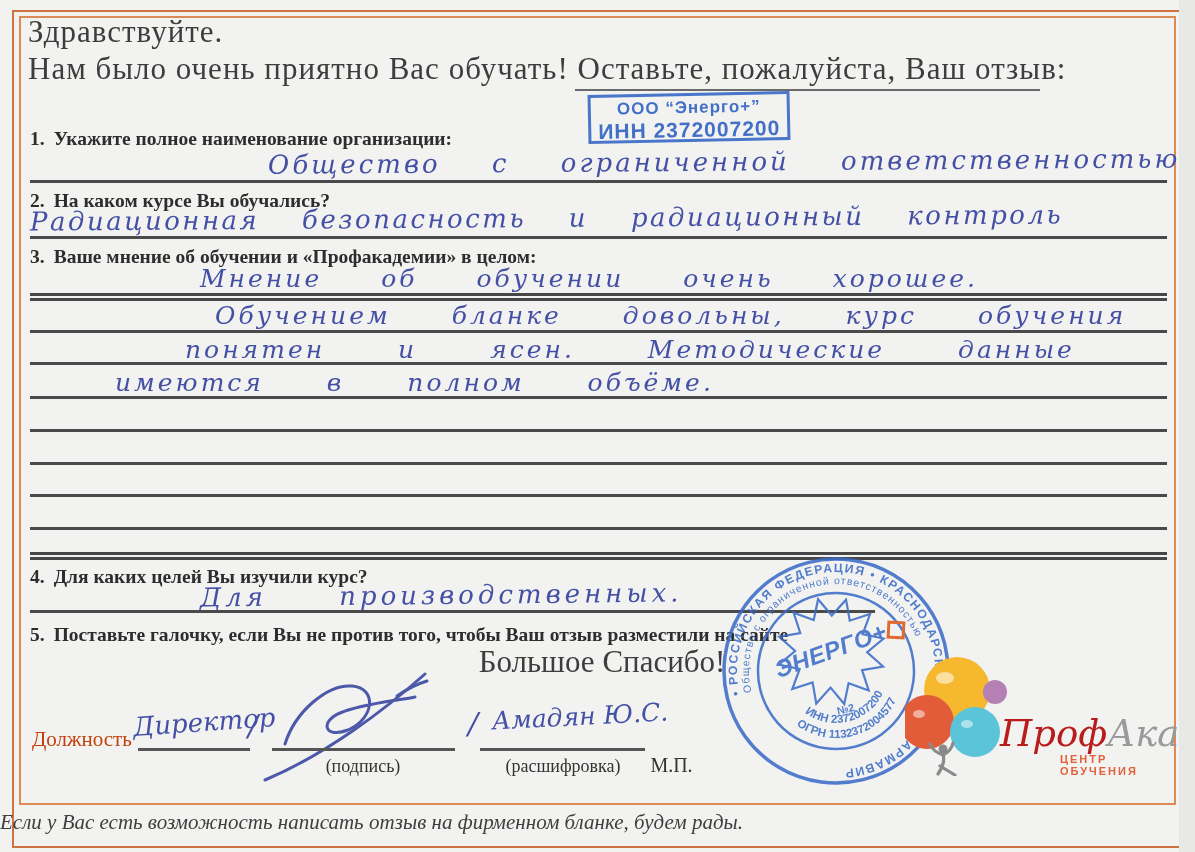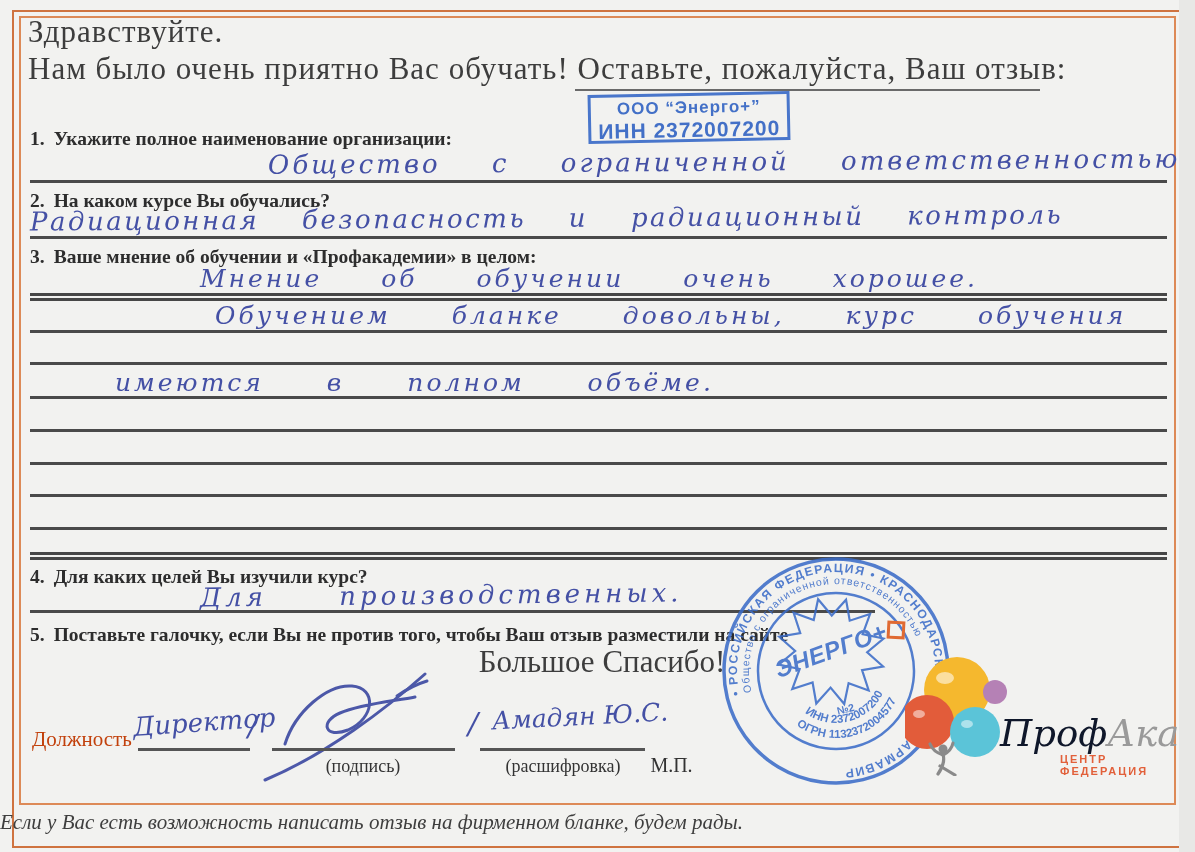--- a/index.html
+++ b/index.html
@@ -34,21 +34,21 @@
   .round-stamp { position:absolute; left:716px; top:551px; width:240px; height:240px;
     opacity:.87; pointer-events:none; }
   .checkbox { position:absolute; left:887px; top:621px; width:18px; height:18px;
     border:3px solid #e06a33; transform:rotate(3deg); background:transparent; }
   .thanks { position:absolute; left:0; top:644px; width:1160px; text-align:center;
     font-size:31px; color:#3d3d3d;padding-left:44px; }
   .footer { position:absolute; left:0; top:810px; width:1195px; 
     font-size:21px; font-style:italic; color:#3e3e3e; }
   .logo-text { position:absolute; left:1000px; top:712px; font-family:"DejaVu Serif", serif;
     font-style:italic; font-size:37px; white-space:nowrap; }
-  .logo-text .p1 { color:#0f172a; }
+  .logo-text .p1 { color:#b91c1c; }
   .logo-text .p2 { color:#9a9a9a; }
   .logo-sub { position:absolute; left:1060px; top:753px; font-family:"Liberation Sans", sans-serif;
     font-size:11px; font-weight:bold; letter-spacing:2px; color:#e2603a; }
   .intro-underline { position:absolute; left:575px; top:89px; width:465px; height:2px; background:#6a6a6a; }
 </style>
 </head>
 <body>
 
 <div class="page">
   <div class="frame-outer"></div>
@@ -78,20 +78,21 @@
   <div class="rule" style="top:236px;"></div>
 
   <div class="abs qrow" style="left:30px; top:246px;">
     <span>3.</span>
     <span>Ваше мнение об обучении и «Профакадемии» в целом:</span>
   </div>
   <div class="hw" style="left:200px; top:264px; font-size:25px; word-spacing:48px; letter-spacing:3px;">Мнение об обучении очень хорошее.</div>
   <div class="rule-double" style="top:293px;"></div>
   <div class="hw" style="left:215px; top:301px; font-size:25px; word-spacing:50px; letter-spacing:3px;">Обучением бланке довольны, курс обучения</div>
   <div class="rule" style="top:330px;"></div>
+  <div class="hw" style="left:185px; top:335px; font-size:25px; word-spacing:62px; letter-spacing:3px;">понятен и ясен. Методические данные</div>
   <div class="rule" style="top:362px;"></div>
   <div class="hw" style="left:115px; top:368px; font-size:25px; word-spacing:52px; letter-spacing:3px;font-style:italic;">имеются в полном объёме.</div>
   <div class="rule" style="top:396px;"></div>
   <div class="rule" style="top:429px;"></div>
   <div class="rule" style="top:462px;"></div>
   <div class="rule" style="top:494px;"></div>
   <div class="rule" style="top:527px;"></div>
   <div class="rule-double" style="top:552px;"></div>
 
   <div class="abs qrow" style="left:30px; top:566px;">
@@ -171,16 +172,16 @@
       <circle cx="38" cy="93" r="4.5" fill="#8a8a8a" stroke="none"></circle>
       <path d="M 38,98 C 40,105 38,111 33,118"></path>
       <path d="M 38,99 C 32,97 27,93 25,88"></path>
       <path d="M 38,99 C 44,96 47,92 48,87"></path>
       <path d="M 35,110 C 40,113 45,116 50,119"></path>
     </g>
   </svg>
   <div class="logo-text">
     <span class="p1">Проф</span><span class="p2">Академия</span>
   </div>
-  <div class="logo-sub">ЦЕНТР ФЕДЕРАЦИЯ</div>
+  <div class="logo-sub">ЦЕНТР ОБУЧЕНИЯ</div>
 
   <div class="footer">Если у Вас есть возможность написать отзыв на фирменном бланке, будем рады.</div>
 </div>
 
 </body></html>

